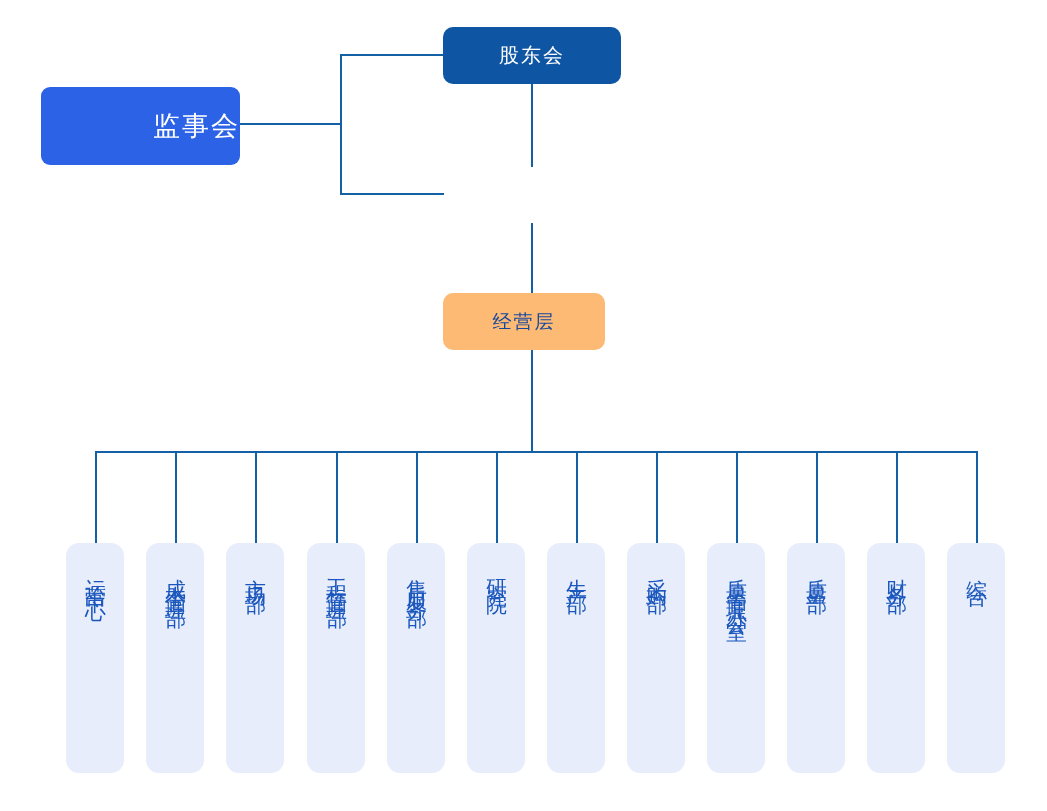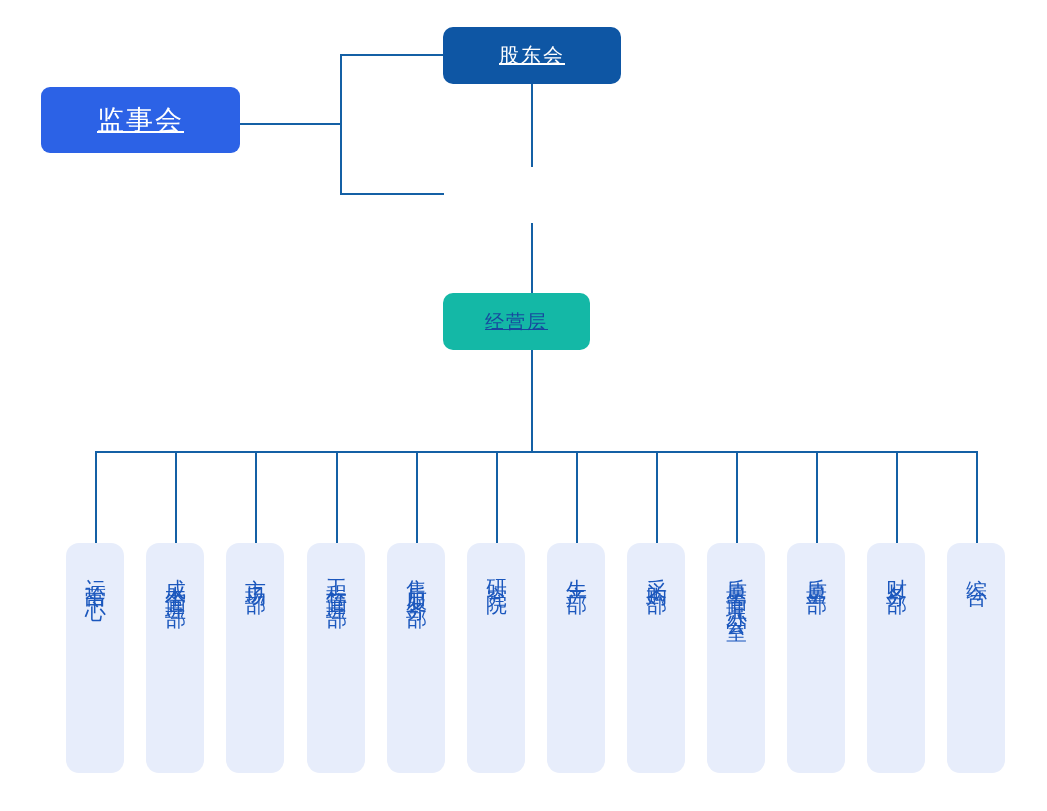--- a/index.html
+++ b/index.html
@@ -19,40 +19,40 @@
   .v-line { position: absolute; width: 2px; background: #1460a5; }
 
   
   .box {
     position: absolute;
     display: flex;
     align-items: center;
     justify-content: center;
     border-radius: 10px;
     letter-spacing: 2px;
-    text-decoration: underline;
   }
   .box-dark {
     left: 443px; width: 178px; height: 57px;
     background: #0e56a4;
     color: #ffffff;
     font-size: 20px;
   }
   #shareholders-box { top: 27px; }
   #board-box        { top: 166px; }
   #supervisory-box {
-    left: 41px; top: 87px; width: 199px; height: 66px;
+    left: 41px; top: 87px; width: 199px; height: 78px;
     background: #2c62e6;
     color: #ffffff;
     font-size: 27px;
     border-radius: 9px;
+    justify-content: flex-end;
   }
   #management-box {
-    left: 443px; top: 293px; width: 147px; height: 57px;
-    background: #14b8a6;
+    left: 443px; top: 293px; width: 162px; height: 57px;
+    background: #fdba74;
     color: #17489e;
     font-size: 19px;
   }
 
   
   .dept {
     position: absolute;
     top: 543px;
     width: 58px;
     height: 230px;

